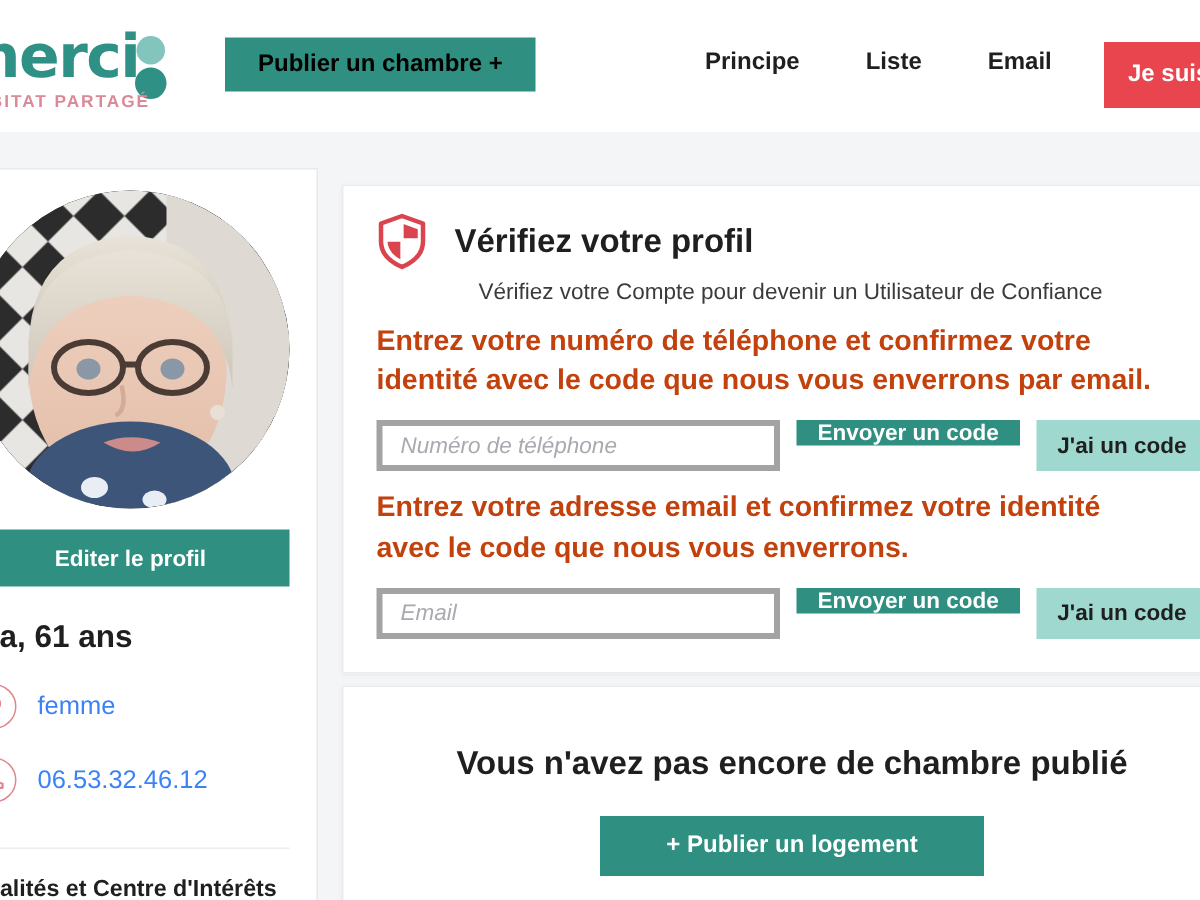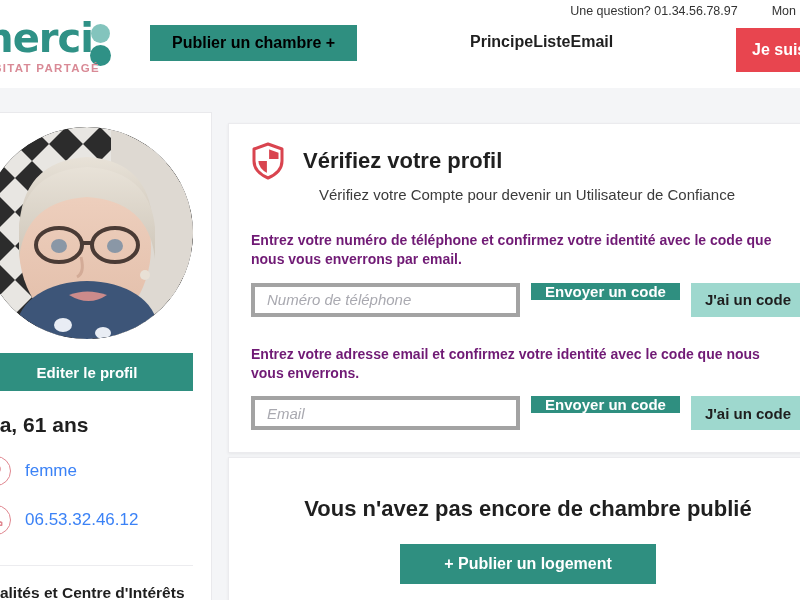--- a/index.html
+++ b/index.html
@@ -94,20 +94,21 @@
     display: flex;
     align-items: center;
   }
 
   #main-nav {
     position: absolute;
     left: 470px;
     top: 33px;
     display: flex;
     align-items: center;
+    gap: 44px;
     font-size: 16px;
     font-weight: 700;
     color: #1f1f1f;
     white-space: nowrap;
   }
   #main-nav a { color: inherit; text-decoration: none; cursor: pointer; }
 
   #signup-button {
     position: absolute;
     left: 736px;
@@ -224,25 +225,25 @@
     color: #1f1f1f;
   }
   #verify-subtitle {
     margin-top: 6px;
     margin-left: 68px;
     font-size: 15px;
     color: #3b3b3b;
   }
 
   .verify-instruction {
-    margin-top: 28px;
-    font-size: 14px;
+    margin-top: 12px;
+    font-size: 19px;
     font-weight: 700;
     line-height: 1.38;
-    color: #701a75;
+    color: #c2410c;
     max-width: 530px;
   }
 
   .verify-row {
     margin-top: 13px;
     display: flex;
     align-items: stretch;
     gap: 11px;
   }
   .verify-input {
@@ -311,24 +312,20 @@
     font-weight: 600;
     font-family: "Liberation Sans", sans-serif;
     cursor: pointer;
   }
 </style>
 </head>
 <body>
 
 <div id="header">
 
-  <div id="utility-bar">
-    <span>Une question? 01.34.56.78.97</span>
-    <span>Mon</span>
-  </div>
 
   <div id="logo">
     <div id="logo-word">merci</div>
     <div id="logo-dots">
       <span class="logo-dot top"></span>
       <span class="logo-dot bot"></span>
     </div>
     <div id="logo-tagline">HABITAT PARTAGÉ</div>
   </div>
 

